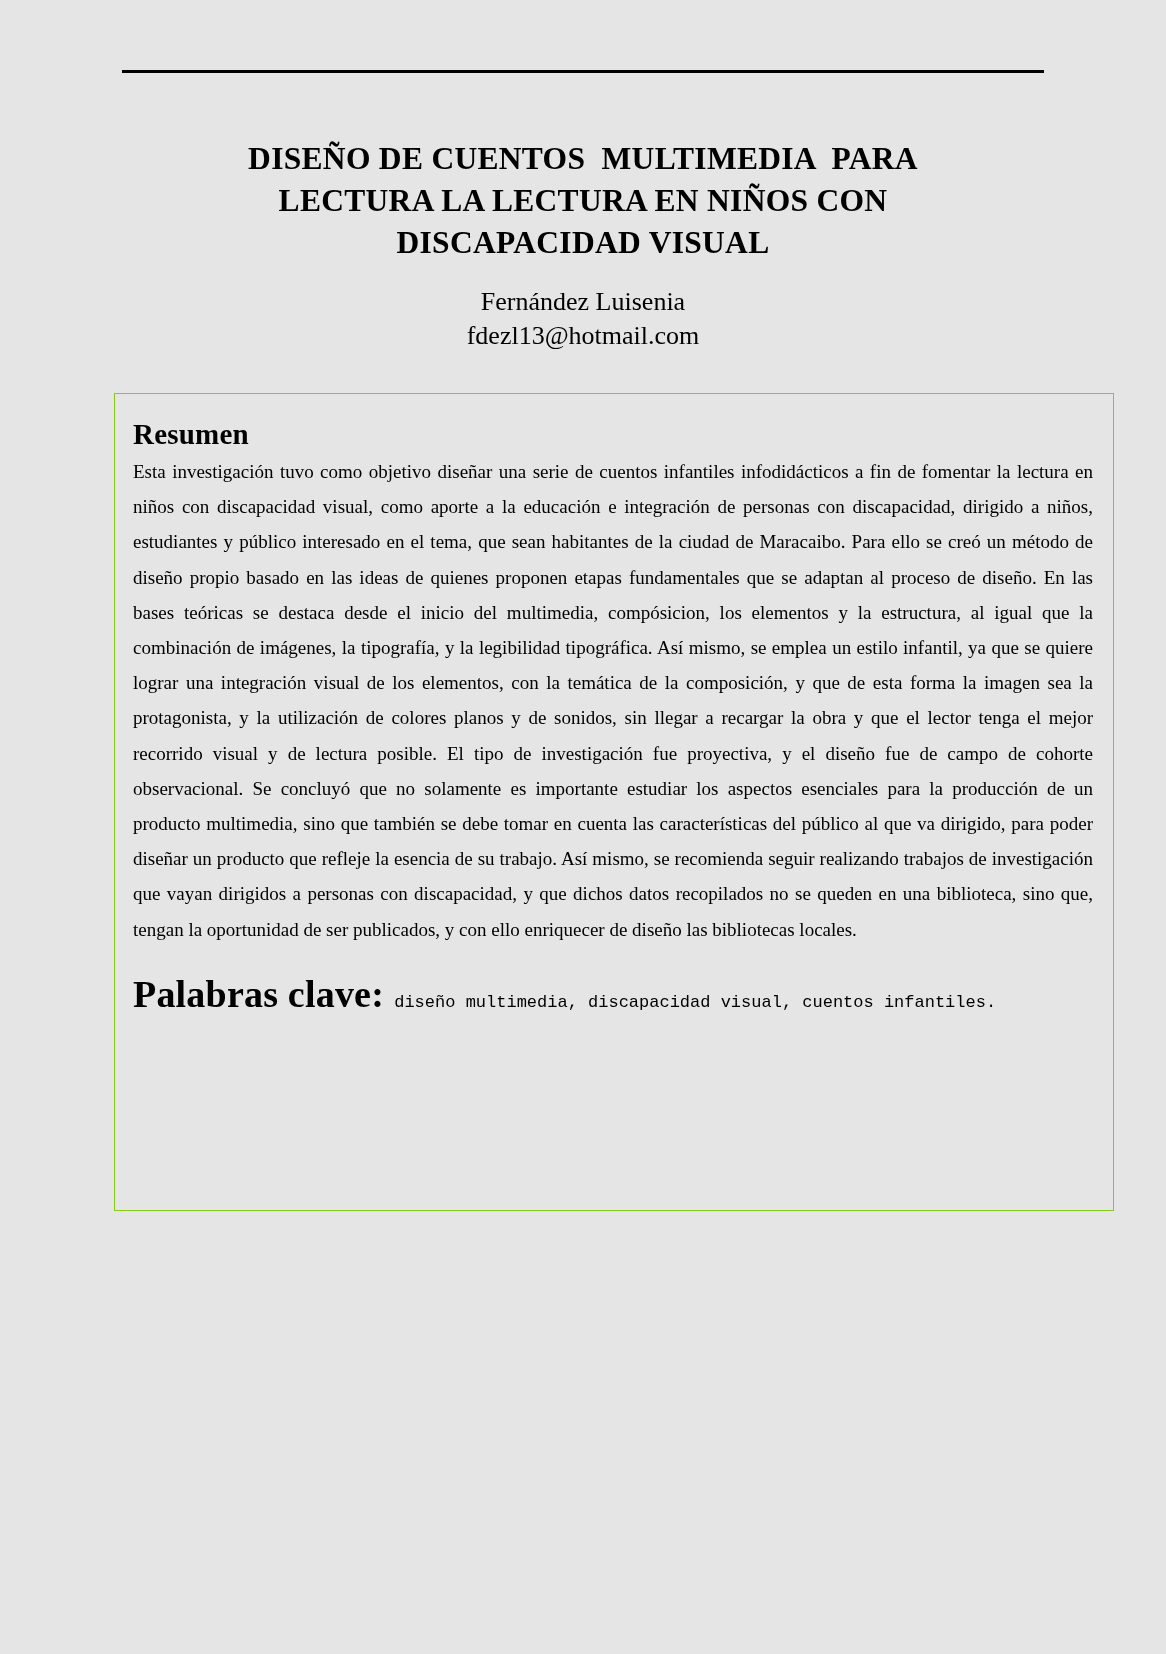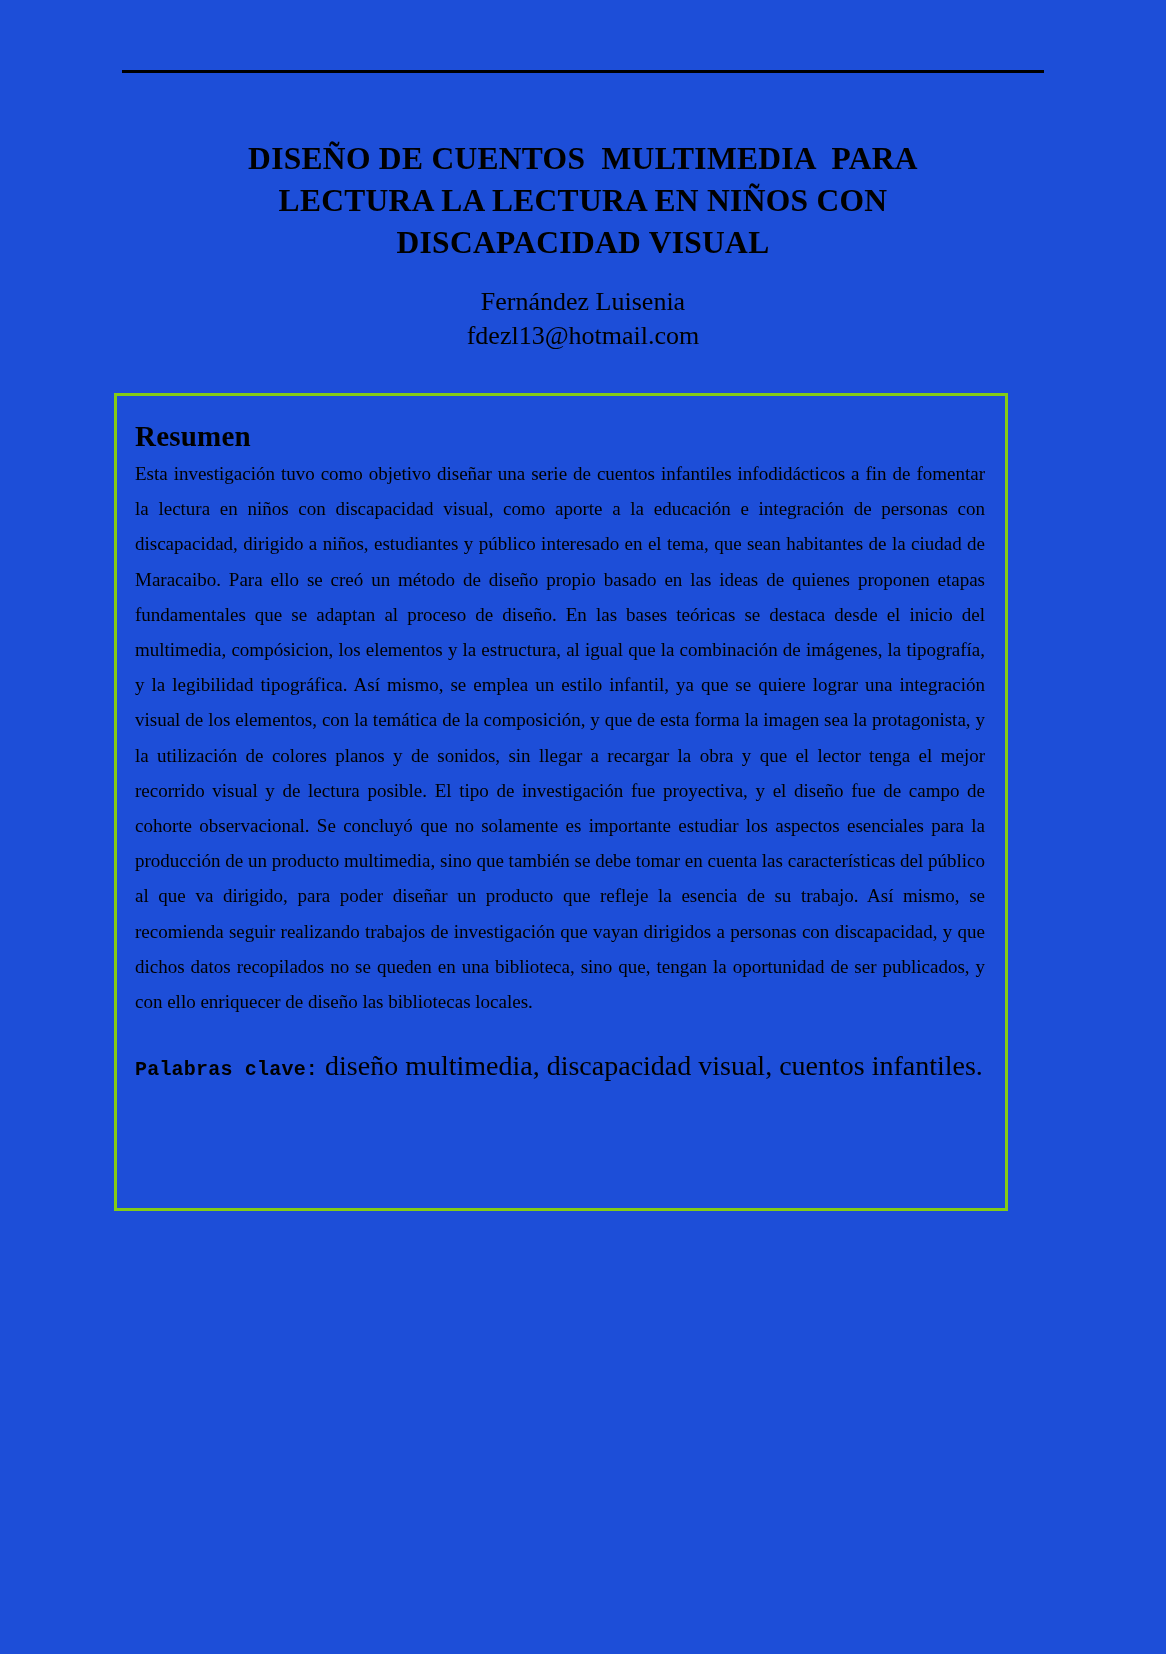--- a/index.html
+++ b/index.html
@@ -4,21 +4,21 @@
 <style>
   html, body {
     margin: 0;
     padding: 0;
     background: #ffffff;
   }
   .page {
     position: relative;
     width: 1166px;
     height: 1654px;
-    background: #1d4ed8;
+    background: #e5e5e5;
     margin: 0 auto;
     font-family: "Liberation Serif", "DejaVu Serif", serif;
     color: #000000;
     overflow: hidden;
     box-sizing: border-box;
   }
 
   
   .top-rule {
     position: absolute;
@@ -59,23 +59,23 @@
   }
   .author-line {
     display: block;
   }
 
   
   .abstract-box {
     position: absolute;
     left: 114px;
     top: 393px;
-    width: 894px;
+    width: 1000px;
     height: 818px;
-    border: 3px solid #84cc16;
+    border: 1px solid #84cc16;
     box-sizing: border-box;
     padding: 22px 20px 10px 18px;
   }
   .abstract-heading {
     font-size: 29px;
     font-weight: bold;
     line-height: 36px;
     margin: 0 0 2px 0;
     letter-spacing: 0.2px;
   }
@@ -88,26 +88,26 @@
     hyphens: none;
   }
   .keywords {
     margin-top: 30px;
     font-size: 25.4px;
     line-height: 34px;
     text-align: left;
   }
   .keywords-label {
     font-weight: bold;
-    font-size: 20px;
+    font-size: 38px;
     letter-spacing: 0.2px;
-    font-family: Liberation Mono, monospace;
   }
   .keywords-text {
-    font-size: 28px;
+    font-size: 17px;
+    font-family: Liberation Mono, monospace;
   }
 
   
   .footer {
     position: absolute;
     left: 0;
     top: 1535px;
     width: 1166px;
     height: 60px;
   }

